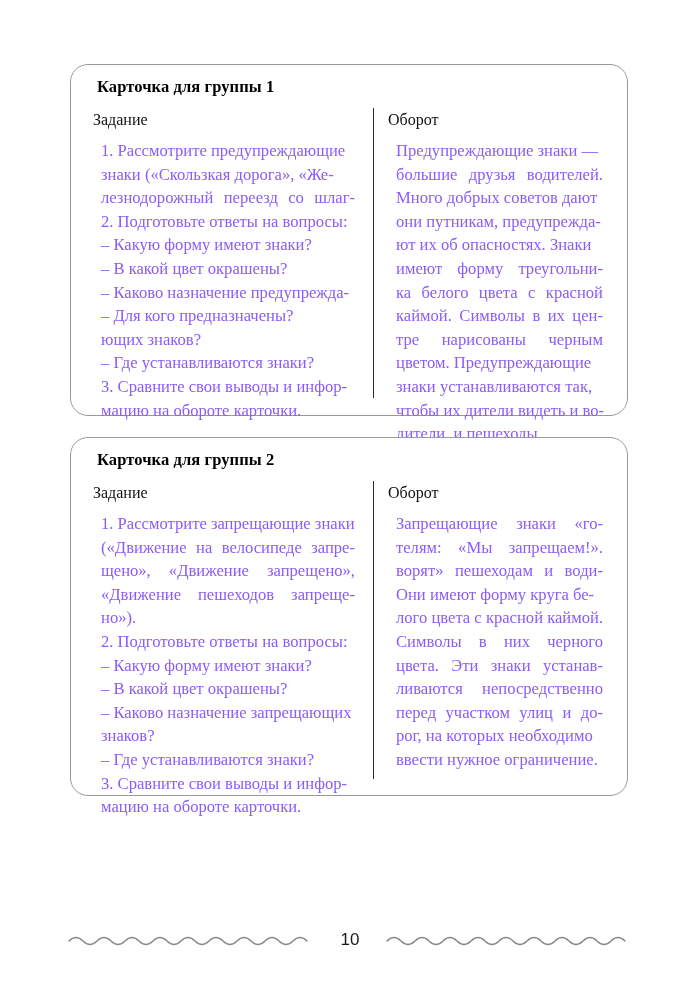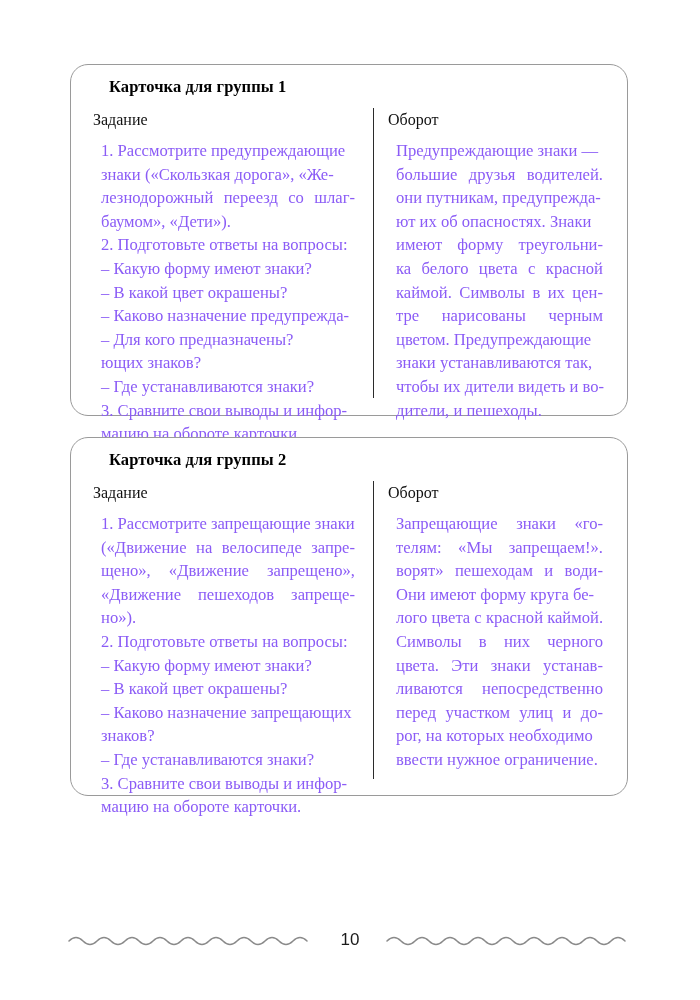--- a/index.html
+++ b/index.html
@@ -34,21 +34,21 @@
     background: #ffffff;
     box-sizing: border-box;
   }
   #card-1 { top: 64px;  height: 352px; }
   #card-2 { top: 437px; height: 359px; }
 
   .card-title {
     font-size: 16.5px;
     font-weight: bold;
     letter-spacing: 0.1px;
-    margin: 12px 0 0 38px;
+    margin: 12px 0 0 26px;
     line-height: 20px;
     color: #000;
   }
 
   .card-body {
     display: flex;
     margin-top: 11px;
     padding: 0 0 0 0;
   }
 
@@ -127,38 +127,38 @@
 
   <div class="card" id="card-1">
     <div class="card-title">Карточка для группы 1</div>
     <div class="card-body">
       <div class="col col-left">
         <div class="sub-head">Задание</div>
         <div class="para justify">
           <span class="ln">1. Рассмотрите предупреждающие</span>
           <span class="ln">знаки («Скользкая дорога», «Же-</span>
           <span class="ln-j">лезнодорожный переезд со шлаг-</span>
-          <span class="ln">баумом», «Дети»).</span>
           <span class="ln">2. Подготовьте ответы на вопросы:</span>
           <span class="ln">– Какую форму имеют знаки?</span>
           <span class="ln">– В какой цвет окрашены?</span>
           <span class="ln">– Каково назначение предупрежда-</span>
           <span class="ln">– Для кого предназначены?</span>
           <span class="ln">ющих знаков?</span>
           <span class="ln">– Где устанавливаются знаки?</span>
           <span class="ln">3. Сравните свои выводы и инфор-</span>
           <span class="ln">мацию на обороте карточки.</span>
         </div>
       </div>
       <div class="col-divider"></div>
       <div class="col col-right">
         <div class="sub-head">Оборот</div>
         <div class="para justify">
           <span class="ln">Предупреждающие знаки —</span>
           <span class="ln-j">большие друзья водителей.</span>
+          <span class="ln">Много добрых советов дают</span>
           <span class="ln">они путникам, предупрежда-</span>
           <span class="ln">ют их об опасностях. Знаки</span>
           <span class="ln-j">имеют форму треугольни-</span>
           <span class="ln-j">ка белого цвета с красной</span>
           <span class="ln-j">каймой. Символы в их цен-</span>
           <span class="ln-j">тре нарисованы черным</span>
           <span class="ln">цветом. Предупреждающие</span>
           <span class="ln">знаки устанавливаются так,</span>
           <span class="ln">чтобы их дители видеть и во-</span>
           <span class="ln">дители, и пешеходы.</span>

